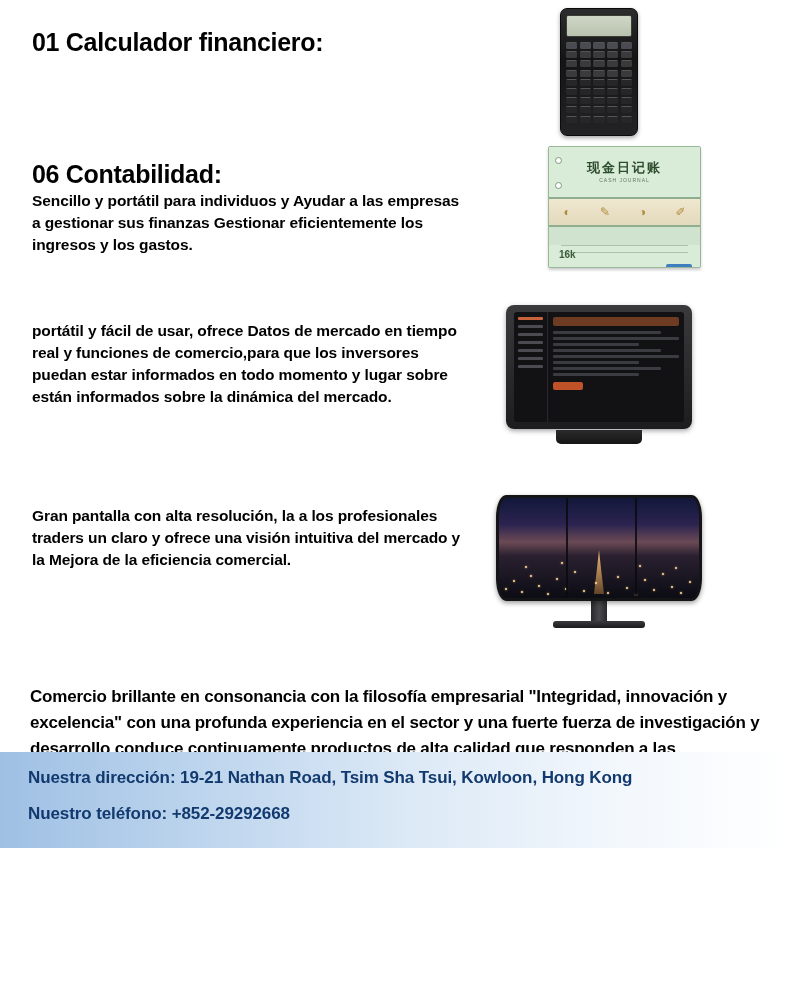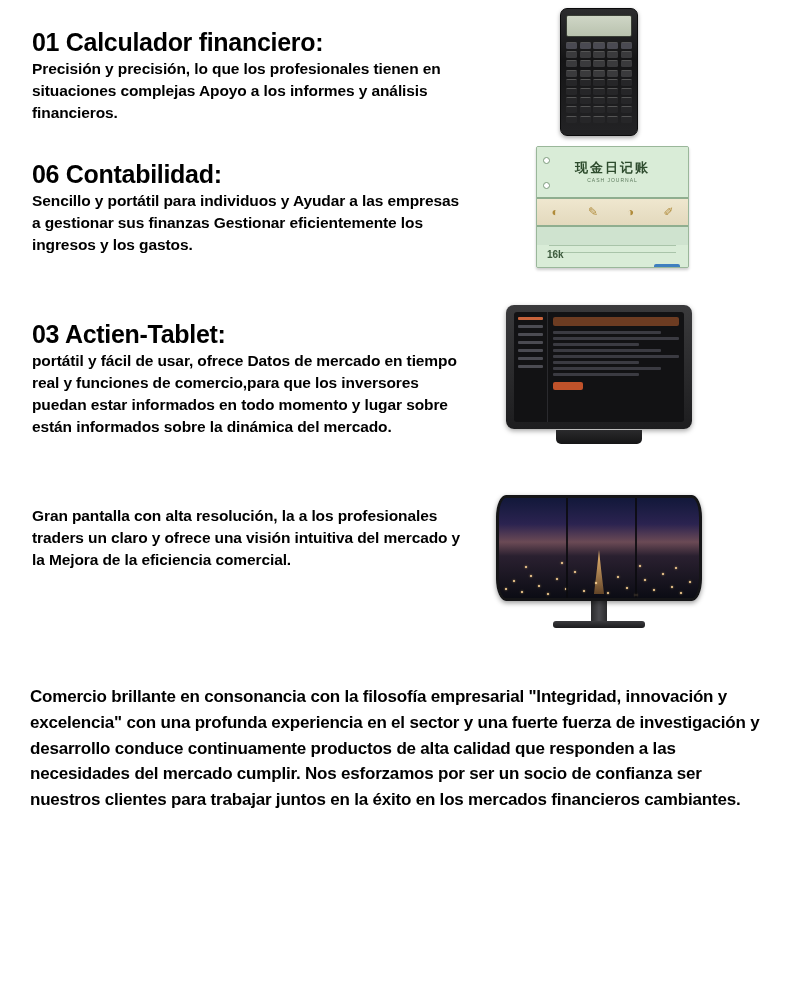--- a/index.html
+++ b/index.html
@@ -75,21 +75,21 @@
     border: 1px solid #3a3f36;
     border-radius: 2px;
     margin-bottom: 5px;
   }
   .calc-keys { display: grid; grid-template-columns: repeat(5, 1fr); gap: 2.2px; }
   .calc-key { height: 7px; background: #3a3a3c; border-radius: 1.5px; border-top: 1px solid #555; }
   .calc-key.dark { background: #262628; }
   .calc-key.accent { background: #4a4a52; }
 
   
-  #img-ledger { left: 524px; top: 146px; width: 155px; height: 124px; padding-left: 12px; }
+  #img-ledger { left: 536px; top: 146px; width: 155px; height: 124px; padding-left: 12px; }
   .book {
     width: 153px; height: 122px;
     background: #cfe3cf;
     border: 1px solid #9ab79a;
     border-radius: 2px;
     position: relative;
     box-shadow: 0 2px 3px rgba(0,0,0,.2);
     overflow: hidden;
   }
   .book-top {
@@ -219,21 +219,20 @@
 </head>
 <body>
 
 <div class="page">
 
   <div class="features">
 
     <div class="feature" id="feature-1">
       <div class="text-col">
         <div class="feat-title">01 Calculador financiero:</div>
-        <div class="feat-body">Precisión y precisión, lo que los profesionales tienen en situaciones complejas Apoyo a los informes y análisis financieros.</div>
       </div>
       <div class="media" id="img-calculator">
         <div class="calc-body">
           <div class="calc-screen"></div>
           <div class="calc-keys">
             <div class="calc-key accent"></div>
               <div class="calc-key accent"></div>
               <div class="calc-key accent"></div>
               <div class="calc-key accent"></div>
               <div class="calc-key accent"></div>
@@ -308,21 +307,20 @@
             <div class="line" style="margin-top:18px;"></div>
             <div class="line"></div>
             <div class="book-badge"></div>
           </div>
         </div>
       </div>
     </div>
 
     <div class="feature" id="feature-3">
       <div class="text-col">
-        <div class="feat-title">03 Actien-Tablet:</div>
         <div class="feat-body">portátil y fácil de usar, ofrece Datos de mercado en tiempo real y funciones de comercio,para que los inversores puedan estar informados en todo momento y lugar sobre están informados sobre la dinámica del mercado.</div>
       </div>
       <div class="media" id="img-tablet">
         <div class="tablet-frame">
           <div class="tablet-screen">
             <div class="t-side">
               <i class="hot"></i>
                 <i></i>
                 <i></i>
                 <i></i>
@@ -387,14 +385,18 @@
         </div>
         <div class="mon-neck"></div>
         <div class="mon-base"></div>
       </div>
     </div>
 
   </div>
 
   <div class="summary">Comercio brillante en consonancia con la filosofía empresarial "Integridad, innovación y excelencia" con una profunda experiencia en el sector y una fuerte fuerza de investigación y desarrollo conduce continuamente productos de alta calidad que responden a las necesidades del mercado cumplir. Nos esforzamos por ser un socio de confianza ser nuestros clientes para trabajar juntos en la éxito en los mercados financieros cambiantes.</div>
 
+  <div class="footer">
+    <div class="footer-line">Nuestra dirección: 19-21 Nathan Road, Tsim Sha Tsui, Kowloon, Hong Kong</div>
+    <div class="footer-line">Nuestro teléfono: +852-29292668</div>
+  </div>
 
 </div>
 
 </body></html>

